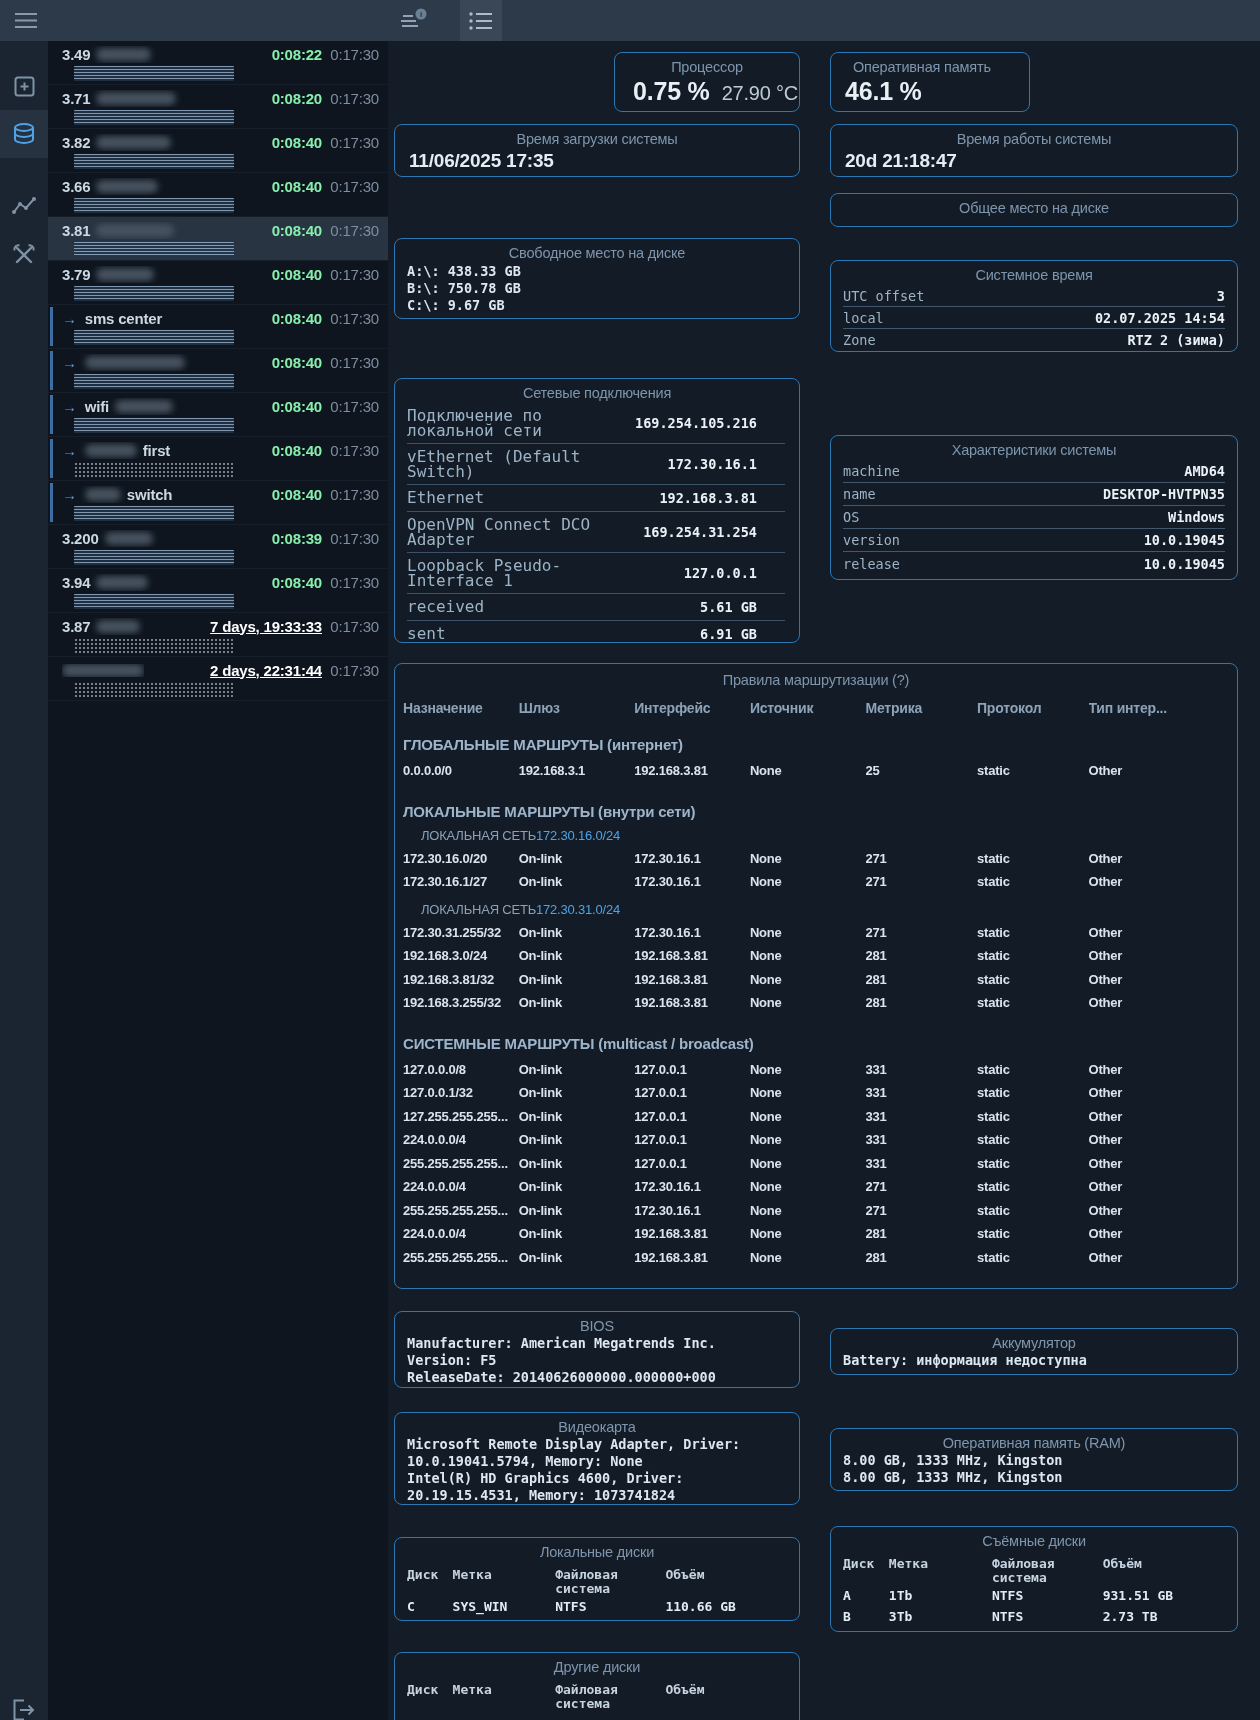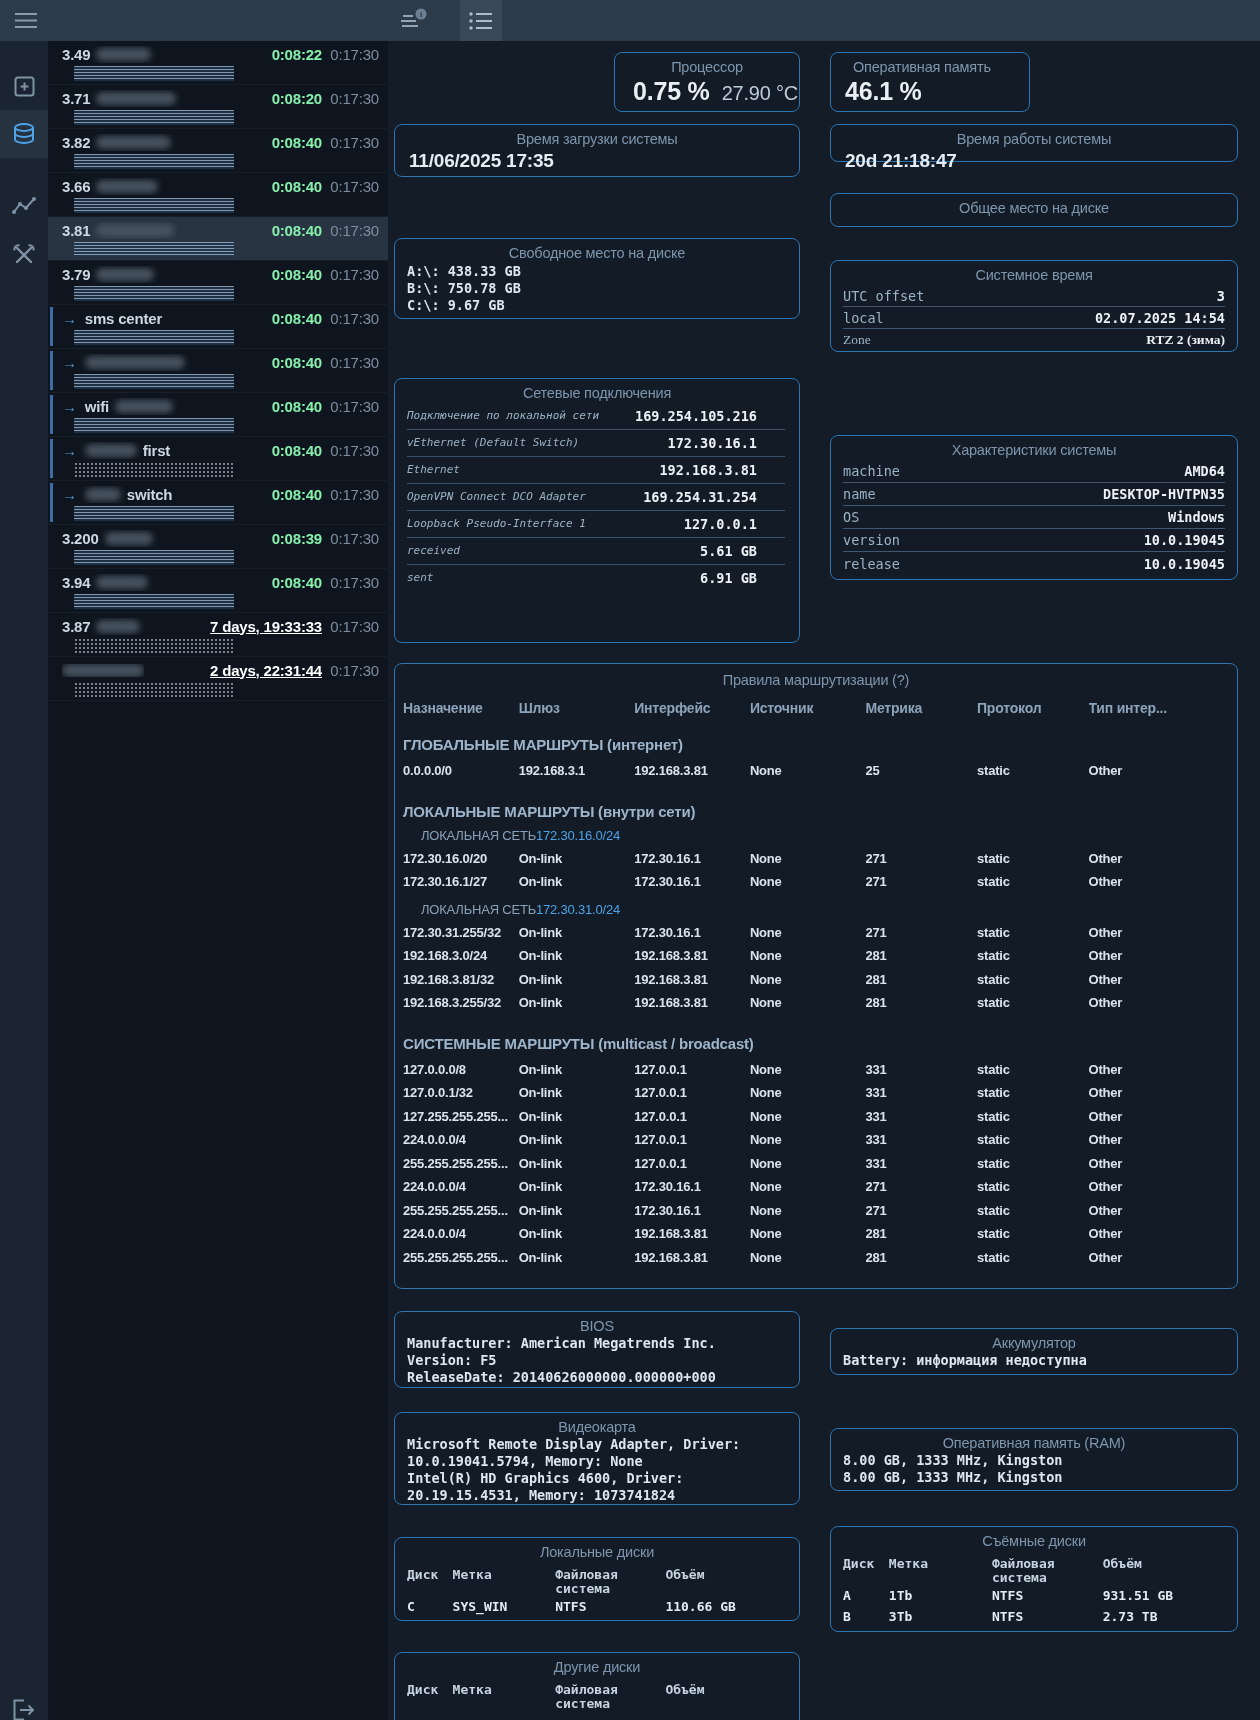--- a/index.html
+++ b/index.html
@@ -47,21 +47,21 @@
 
   .kv-body { padding:2px 12px 0 12px; }
   .kv-row { display:flex; justify-content:space-between; align-items:center; border-bottom:1px solid #42586e; font-family:"DejaVu Sans Mono", monospace; letter-spacing:0; }
   .kv-row:last-child { border-bottom:none; }
   .kv-key { color:#9db3c6; font-size:13.5px; }
   .kv-val { color:#eaf1f7; font-size:13.5px; font-weight:bold; }
 
   .net-body { padding:2px 14px 0 12px; }
   .net-row { display:flex; justify-content:space-between; border-bottom:1px solid #3c5269; padding:5px 0 5px 0; font-family:"DejaVu Sans Mono", monospace; letter-spacing:0; }
   .net-row:last-child { border-bottom:none; }
-  .net-key { width:52%; color:#9db3c6; font-size:11px; line-height:15px;font-style:italic; }
+  .net-key { width:52%; color:#9db3c6; font-size:16px; line-height:15px; }
   .net-val { color:#eaf1f7; font-size:13.5px; font-weight:bold; align-self:center; padding-right:28px; }
 
   
   .rt-grid { display:grid; grid-template-columns:14% 14% 14% 14% 13.5% 13.5% 17%; padding:0 8px; }
   .rt-head { margin-top:12px; color:#8ca3ba; font-size:14px; font-weight:bold; }
   .rt-head span { overflow:hidden; white-space:nowrap; text-overflow:ellipsis; padding-right:6px; }
   .rt-row { line-height:23.5px; color:#d9e4ee; font-size:13px; font-weight:600; }
   .rt-row span { overflow:hidden; white-space:nowrap; text-overflow:ellipsis; padding-right:6px; }
   .rt-section { margin-top:20px; margin-bottom:6px; padding-left:8px; color:#9db4cb; font-size:15px; font-weight:bold; }
   .rt-sub { margin-top:8px; margin-bottom:4px; padding-left:26px; font-size:13px; }
@@ -350,21 +350,21 @@
     <div class="bigrow" style="padding-left:14px;">
       <span class="big">46.1 %</span>
     </div>
   </div>
 
   <div class="card" style="left:6px; top:83px; width:406px; height:53px;">
     <div class="ct">Время загрузки системы</div>
     <div class="val-line">11/06/2025 17:35</div>
   </div>
 
-  <div class="card" style="left:442px; top:83px; width:408px; height:38px;">
+  <div class="card" style="left:442px; top:83px; width:408px; height:53px;">
     <div class="ct">Время работы системы</div>
     <div class="val-line">20d 21:18:47</div>
   </div>
 
   <div class="card" style="left:442px; top:152px; width:408px; height:34px;">
     <div class="ct">Общее место на диске</div>
   </div>
 
   <div class="card" style="left:6px; top:197px; width:406px; height:81px;">
     <div class="ct">Свободное место на диске</div>
@@ -379,21 +379,21 @@
     <div class="ct">Системное время</div>
     <div class="kv-body" id="sys-time-rows" style="--rowh:22px">
         <div class="kv-row" style="height: 22px;">
           <span class="kv-key">UTC offset</span>
           <span class="kv-val">3</span>
         </div>
         <div class="kv-row" style="height: 22px;">
           <span class="kv-key">local</span>
           <span class="kv-val">02.07.2025 14:54</span>
         </div>
-        <div class="kv-row" style="height: 22px; font-family: Liberation Serif, serif;">
+        <div class="kv-row" style="height: 22px;">
           <span class="kv-key">Zone</span>
           <span class="kv-val">RTZ 2 (зима)</span>
         </div>
       </div>
   </div>
 
   <div class="card" style="left:6px; top:337px; width:406px; height:265px;">
     <div class="ct">Сетевые подключения</div>
     <div class="net-body" id="net-rows">
         <div class="net-row">

